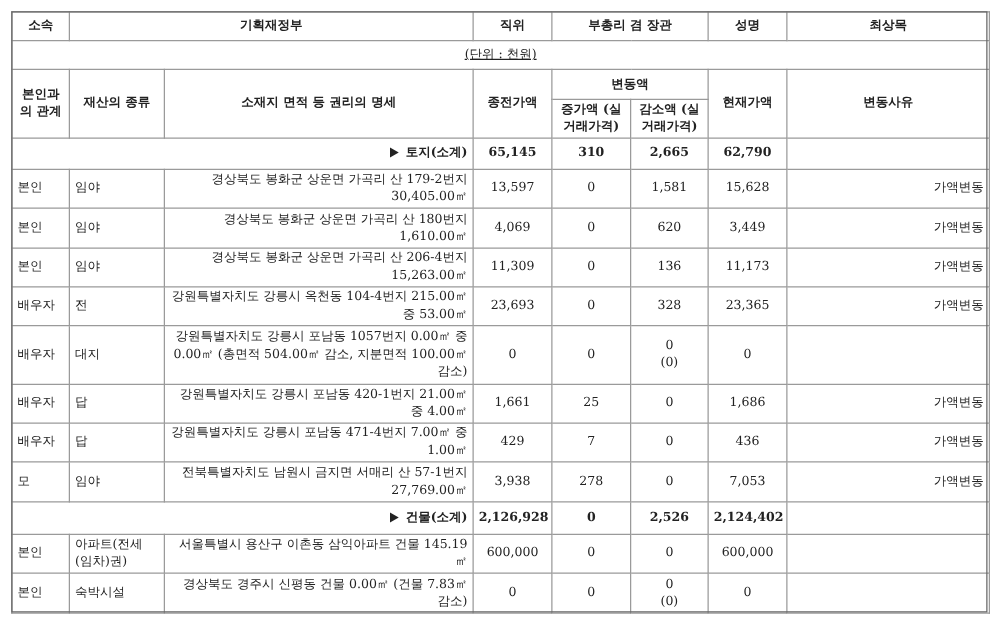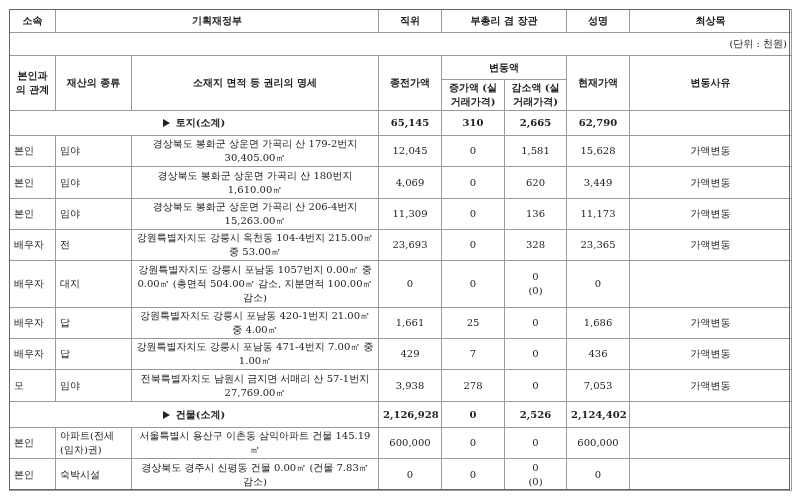--- a/index.html
+++ b/index.html
@@ -3,24 +3,24 @@
 <meta charset="utf-8">
 <style>
   html, body { margin:0; padding:0; background:#ffffff; }
   body { width:800px; height:500px; position:relative; overflow:hidden;
          font-family:"DejaVu Serif", "Liberation Serif", serif; color:#222; }
   table.main { position:absolute; left:9px; top:9px; width:782px;
                border-collapse:collapse; table-layout:fixed; font-size:10px; }
   table.main td { border:1px solid #9a9a9a; padding:0 4px; overflow:hidden; line-height:14px; }
   .c { text-align:left; }
   .r { text-align:center; }
-  .l { text-align:center; }
+  .l { text-align:right; }
   .b { font-weight:bold; }
   .hdr { font-weight:bold; text-align:center; }
-  .unit { text-align:right; }
+  .unit { text-align:center;text-decoration:underline; }
   .sub { font-weight:bold; }
   .tri { display:inline-block; width:0; height:0; border-top:4px solid transparent;
          border-bottom:4px solid transparent; border-left:7px solid #222; margin-right:6px; vertical-align:-1px; }
   .outer { position:absolute; left:9px; top:9px; width:781px; height:481px;
            border:1.5px solid #666; pointer-events:none; box-sizing:border-box; }
 </style>
 </head>
 <body>
 
 <table class="main">
@@ -69,21 +69,21 @@
     <td class="r b">310</td>
     <td class="r b">2,665</td>
     <td class="r b">62,790</td>
     <td></td>
   </tr>
 
   <tr style="height:31px">
     <td class="c">본인</td>
     <td class="c">임야</td>
     <td class="l">경상북도 봉화군 상운면 가곡리 산 179-2번지 30,405.00㎡</td>
-    <td class="r">12,045</td>
+    <td class="r">13,597</td>
     <td class="r">0</td>
     <td class="r">1,581</td>
     <td class="r">15,628</td>
     <td class="l">가액변동</td>
   </tr>
   <tr style="height:32px">
     <td class="c">본인</td>
     <td class="c">임야</td>
     <td class="l">경상북도 봉화군 상운면 가곡리 산 180번지 1,610.00㎡</td>
     <td class="r">4,069</td>

